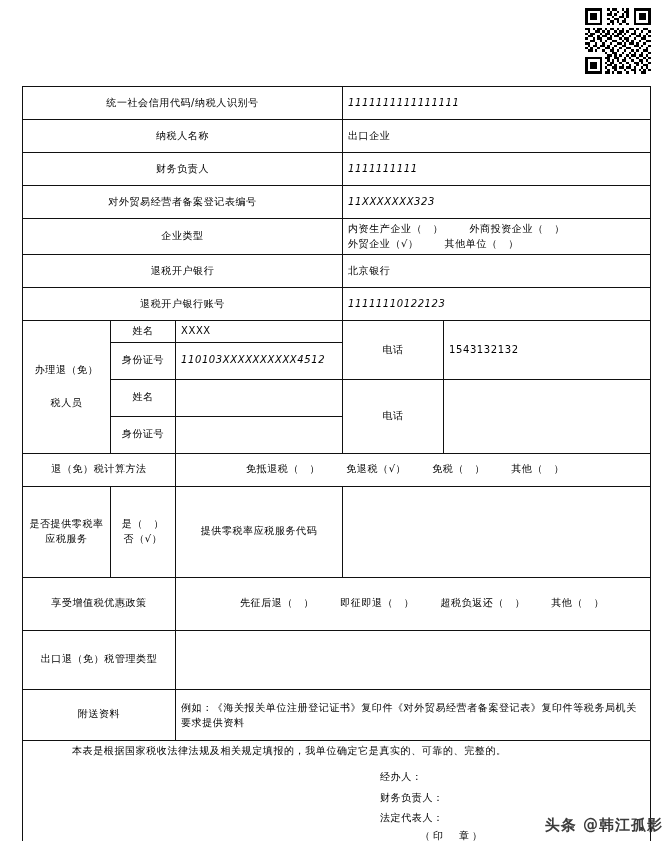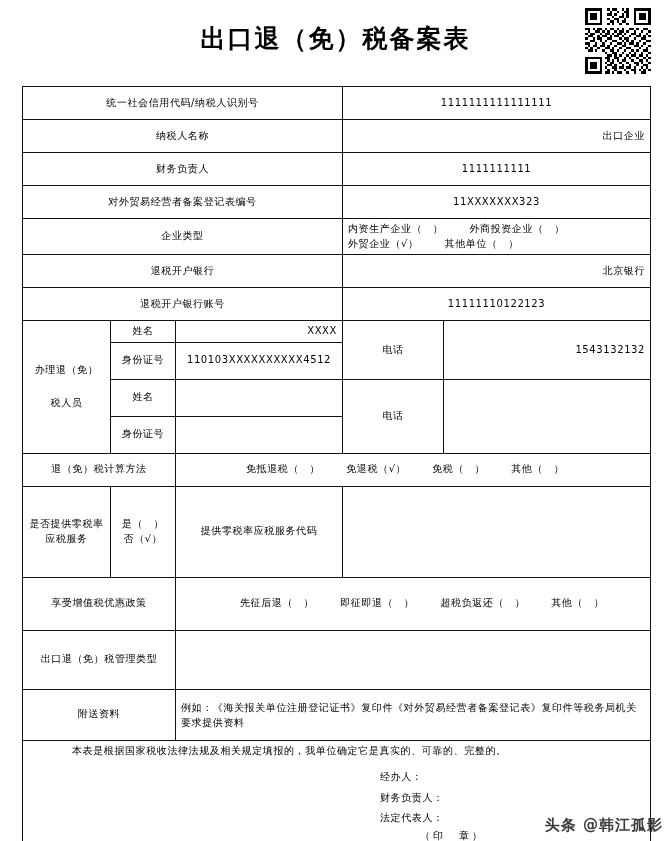--- a/index.html
+++ b/index.html
@@ -56,25 +56,26 @@
     padding: 3px 5px;
     vertical-align: middle;
     line-height: 1.45;
     letter-spacing: 0.6px;
   }
   .lbl {
     text-align: center;
     font-weight: normal;
   }
   .val {
-    text-align: center;
+    text-align: left;
+    font-style: italic;
     letter-spacing: 0.3px;
   }
   .val-plain {
-    text-align: right;
+    text-align: left;
     font-style: normal;
   }
   .opts {
     text-align: left;
     padding-left: 52px;
     margin-top: 33px;
   }
   .opts span.opt {
     display: inline-block;
     margin-right: 26px;
@@ -120,21 +121,20 @@
     letter-spacing: 1px;
     font-family: "DejaVu Sans", "Liberation Sans", sans-serif;
     opacity: 0.92;
     white-space: nowrap;
   }
 </style>
 </head>
 <body>
 
 <div class="page-header">
-  <div class="doc-title">出口退（免）税备案表</div>
   <div class="qr-wrap">
     <svg viewBox="0 0 29 29" shape-rendering="crispEdges">
       <rect width="29" height="29" fill="#ffffff"></rect>
       <g fill="#000000">
         <rect x="1" y="1" width="7" height="1"></rect>
           <rect x="1" y="7" width="7" height="1"></rect>
         <rect x="1" y="1" width="1" height="7"></rect>
           <rect x="7" y="1" width="1" height="7"></rect>
         <rect x="3" y="3" width="3" height="3"></rect>
         <rect x="21" y="1" width="7" height="1"></rect>

